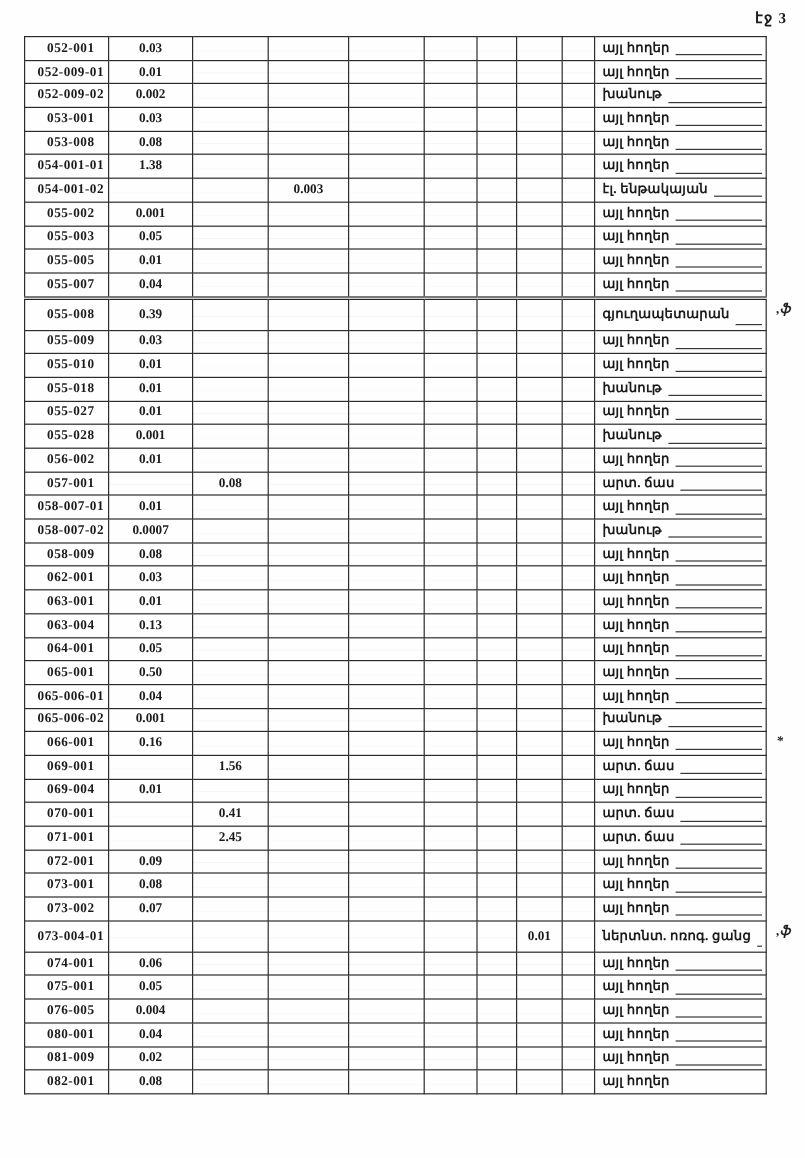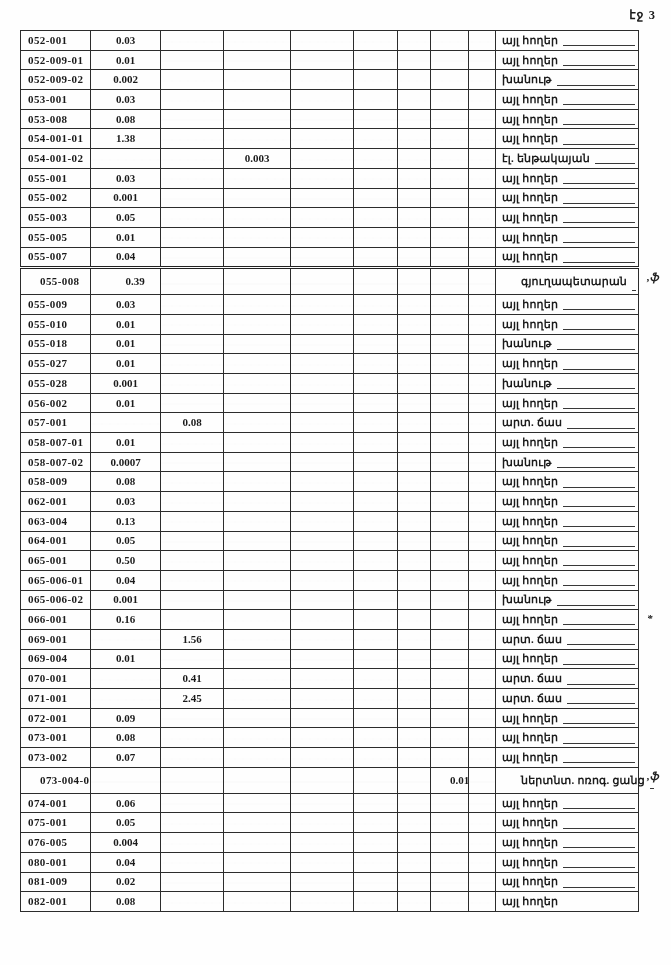--- a/index.html
+++ b/index.html
@@ -33,25 +33,26 @@
   td {
     border: 1px solid #2c2c2c;
     height: 18.7px;
     padding: 0;
     font-size: 11px;
     font-weight: 700;
     line-height: 1;
     white-space: nowrap;
     overflow: hidden;
   }
-  tr.tall td { height: 25px; padding-left: 19px; }
+  tr.tall td { height: 25px; }
   tr.gap-above td { border-top: 3.5px double #222; }
   td.c-code {
     padding-left: 7px;
     letter-spacing: 0.4px;
+    text-align: center;
   }
   td.c-val { text-align: center; }
   td.c-label { overflow: visible; position: relative; }
   .lbl-wrap {
     display: flex;
     align-items: flex-end;
     height: 100%;
     padding: 0 2px 0 6px;
     box-sizing: border-box;
     text-align: right;
@@ -217,37 +218,20 @@
     <td class="c-val"></td>
     <td class="c-val"></td>
     <td class="c-label">
       <div class="lbl-wrap">
         <span class="label-text">էլ. ենթակայան</span>
         <span class="label-line"></span>
       </div>
     </td>
   </tr>
         <tr>
-    <td class="c-code">055-001</td>
-    <td class="c-val">0.03</td>
-    <td class="c-val"></td>
-    <td class="c-val"></td>
-    <td class="c-val"></td>
-    <td class="c-val"></td>
-    <td class="c-val"></td>
-    <td class="c-val"></td>
-    <td class="c-val"></td>
-    <td class="c-label">
-      <div class="lbl-wrap">
-        <span class="label-text">այլ հողեր</span>
-        <span class="label-line"></span>
-      </div>
-    </td>
-  </tr>
-        <tr>
     <td class="c-code">055-002</td>
     <td class="c-val">0.001</td>
     <td class="c-val"></td>
     <td class="c-val"></td>
     <td class="c-val"></td>
     <td class="c-val"></td>
     <td class="c-val"></td>
     <td class="c-val"></td>
     <td class="c-val"></td>
     <td class="c-label">
@@ -492,20 +476,37 @@
     <td class="c-label">
       <div class="lbl-wrap">
         <span class="label-text">այլ հողեր</span>
         <span class="label-line"></span>
       </div>
     </td>
   </tr>
         <tr>
     <td class="c-code">062-001</td>
     <td class="c-val">0.03</td>
+    <td class="c-val"></td>
+    <td class="c-val"></td>
+    <td class="c-val"></td>
+    <td class="c-val"></td>
+    <td class="c-val"></td>
+    <td class="c-val"></td>
+    <td class="c-val"></td>
+    <td class="c-label">
+      <div class="lbl-wrap">
+        <span class="label-text">այլ հողեր</span>
+        <span class="label-line"></span>
+      </div>
+    </td>
+  </tr>
+        <tr>
+    <td class="c-code">063-001</td>
+    <td class="c-val">0.01</td>
     <td class="c-val"></td>
     <td class="c-val"></td>
     <td class="c-val"></td>
     <td class="c-val"></td>
     <td class="c-val"></td>
     <td class="c-val"></td>
     <td class="c-val"></td>
     <td class="c-label">
       <div class="lbl-wrap">
         <span class="label-text">այլ հողեր</span>

